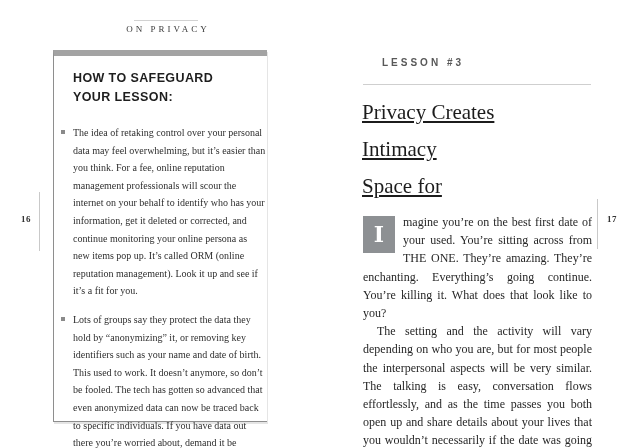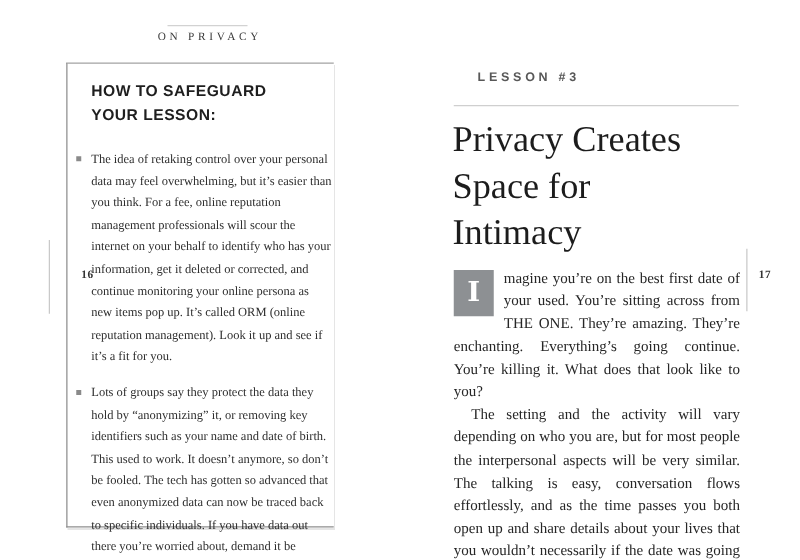--- a/index.html
+++ b/index.html
@@ -8,54 +8,54 @@
     font-family:"Liberation Serif", serif;color:#262626;border-radius:20px;
   }
   
   .head-rule{position:absolute;left:134px;top:20px;width:64px;height:1px;background:#d2d2d2;}
   .running-head{
     position:absolute;left:53px;top:24px;width:230px;text-align:center;
     font-size:9px;letter-spacing:3px;color:#3a3a3a;
   }
   .sidebar-box{
     position:absolute;left:53px;top:50px;width:214px;height:372px;box-sizing:border-box;
-    border-top:1px solid #a3a3a3;border-left:1px solid #8e8e8e;border-bottom:1px solid #8e8e8e;
+    border-top:6px solid #a3a3a3;border-left:1px solid #8e8e8e;border-bottom:1px solid #8e8e8e;
     box-shadow:1px 2px 0 rgba(0,0,0,0.10);
     padding:13px 0 0 5px;
   }
   .sidebar-heading{
     font-family:"Liberation Sans", sans-serif;font-weight:bold;
     font-size:12.5px;line-height:19px;letter-spacing:0.4px;color:#1e1e1e;
     padding-left:14px;
   }
   .sidebar-heading span{display:block;}
   .bullet-list{margin-top:17px;}
   .bullet-item{
     position:relative;padding-left:14px;width:193px;
     font-size:10px;line-height:17.6px;color:#2e2e2e;margin-bottom:11px;
   }
   .bullet-marker{
     position:absolute;left:2px;top:6px;width:4px;height:4px;background:#8a8a8a;display:block;
   }
   .pagenum{position:absolute;font-size:9px;font-weight:bold;letter-spacing:0.5px;color:#333;}
-  .pagenum-left{left:21px;top:214px;margin-left:44px;}
+  .pagenum-left{left:21px;top:214px;}
   .pagenum-right{left:607px;top:214px;text-align:right;}
   .pagenum-rule{position:absolute;width:1px;background:#c9c9c9;}
   .pagenum-rule-left{left:39px;top:192px;height:59px;}
   .pagenum-rule-right{left:597px;top:199px;height:50px;}
   
   .eyebrow{
     position:absolute;left:363px;top:57px;
     font-family:"Liberation Sans", sans-serif;font-weight:bold;
     font-size:10px;letter-spacing:3px;color:#585858;margin-left:19px;
   }
   .eyebrow-rule{position:absolute;left:363px;top:84px;width:228px;height:1px;background:#cfcfcf;}
   .chapter-title{
     position:absolute;left:362px;top:94px;width:240px;
-    font-size:29px;line-height:37px;color:#1c1c1c;font-weight:normal;margin:0;
+    font-size:21px;line-height:37px;color:#1c1c1c;font-weight:normal;margin:0;text-decoration:underline;
   }
   .chapter-title span{display:block;}
   .body-block{
     position:absolute;left:363px;top:213px;width:229px;
     font-size:12px;line-height:18.2px;color:#262626;text-align:justify;
   }
   .body-block p{margin:0;}
   .drop-cap{
     float:left;width:32px;height:37px;margin:3px 8px 13px 0;
     background:#8d9093;color:#ffffff;
@@ -91,22 +91,22 @@
   </div>
 
   <div class="pagenum pagenum-left">16</div>
   <div class="pagenum-rule pagenum-rule-left"></div>
 
   <div class="eyebrow">LESSON #3</div>
   <div class="eyebrow-rule"></div>
 
   <h1 class="chapter-title">
     <span>Privacy Creates</span>
+    <span>Intimacy</span>
     <span>Space for</span>
-    <span>Intimacy</span>
   </h1>
 
   <div class="body-block">
     <p>
       <span class="drop-cap">I</span><span>magine you’re on the best first date of your used. You’re sitting across from </span><span class="ital">THE ONE</span><span>. They’re amazing. They’re enchanting. Everything’s going continue. You’re killing it. What does that look like to you?</span>
     </p>
     <p class="para2">The setting and the activity will vary depending on who you are, but for most people the interpersonal aspects will be very similar. The talking is easy, conversation flows effortlessly, and as the time passes you both open up and share details about your lives that you wouldn’t necessarily if the date was going poorly.</p>
   </div>
 
   <div class="pagenum pagenum-right">17</div>

